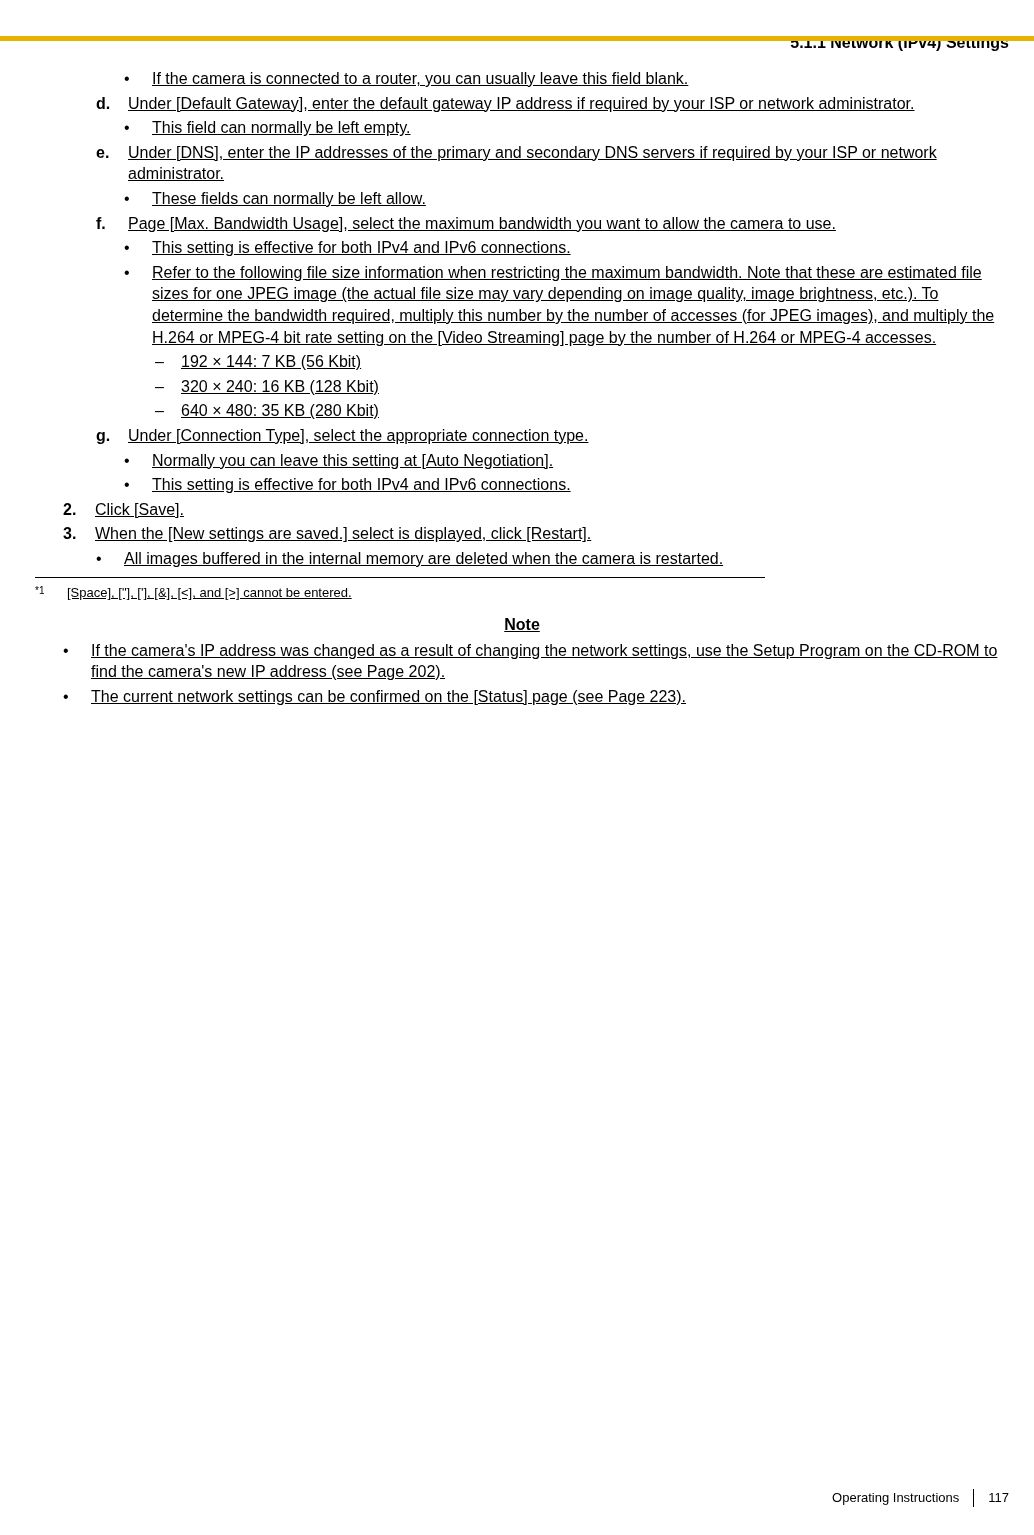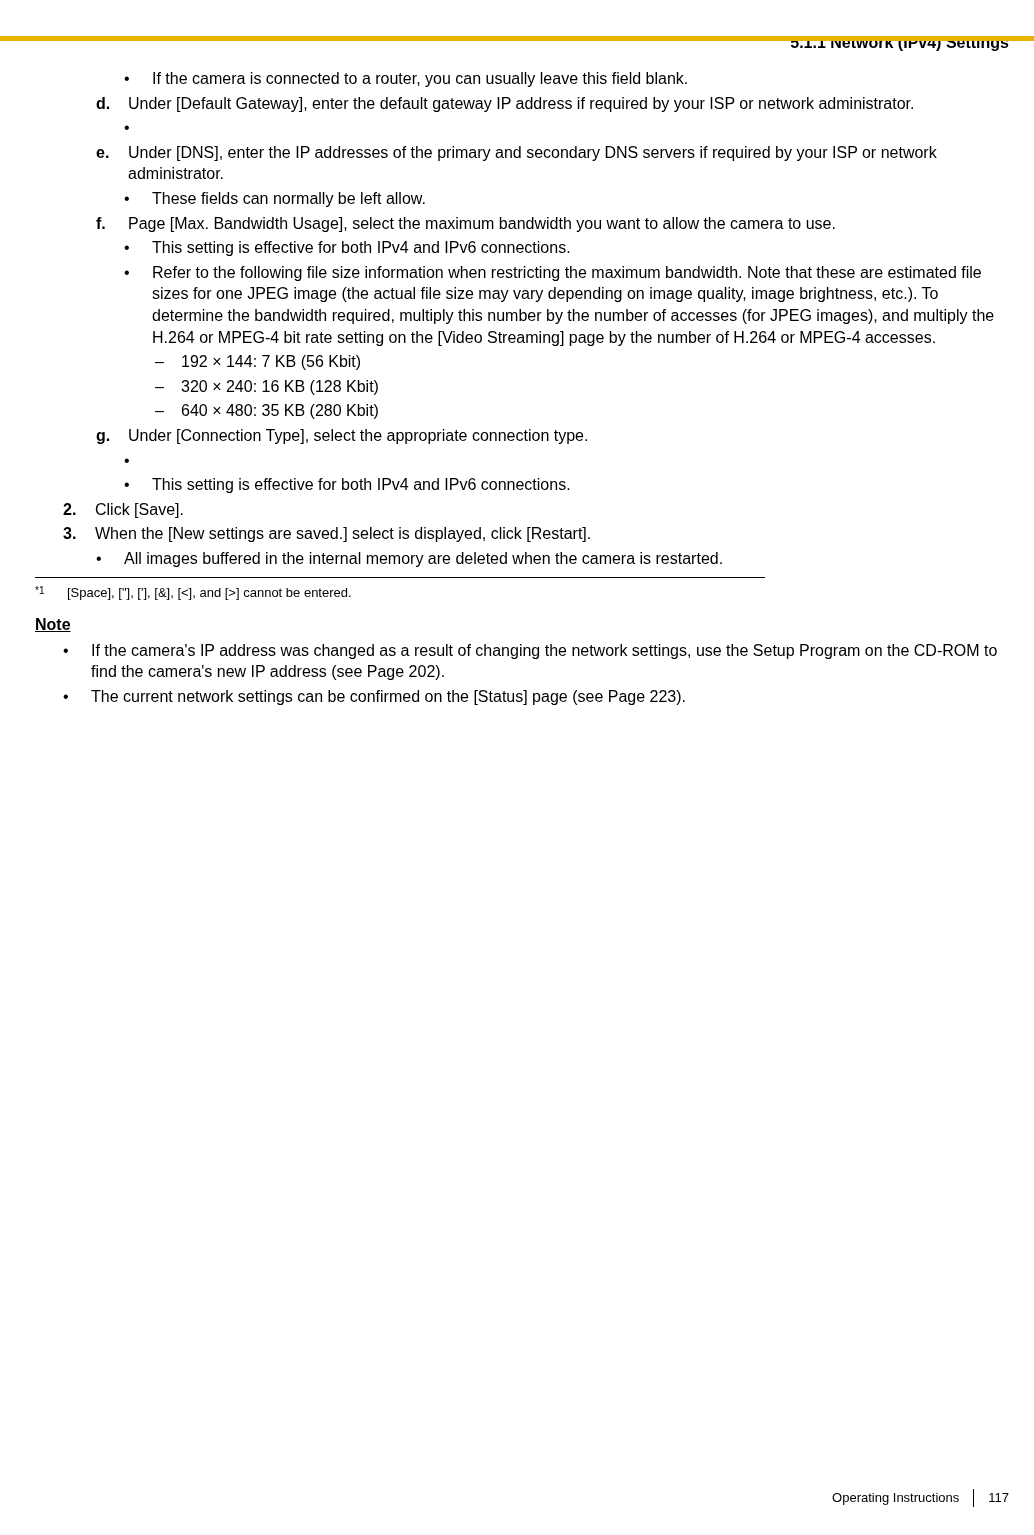--- a/index.html
+++ b/index.html
@@ -32,36 +32,36 @@
     position: absolute;
     top: 68px;
     left: 35px;
     right: 25px;
   }
   .row { display: flex; align-items: flex-start; margin-bottom: 3px; }
   .marker { flex: 0 0 auto; width: 32px; text-align: left; font-weight: bold; }
   .marker.num { font-weight: bold; }
   .bullet { flex: 0 0 auto; width: 28px; text-align: left; }
   .dash { flex: 0 0 auto; width: 26px; text-align: left; }
-  .text { flex: 1 1 auto; }
+  .text { flex: 1 1 auto; text-decoration: underline; }
   .indent-0 { padding-left: 28px; }   
   .indent-1 { padding-left: 61px; }   
   .indent-2 { padding-left: 89px; }   
   .indent-3 { padding-left: 120px; }  
   .footnote-rule {
     margin-top: 8px;
     margin-bottom: 6px;
     border: none;
     border-top: 1px solid #000;
     width: 730px;
     margin-left: 0;
   }
   .footnote-row { display: flex; font-size: 13px; padding-left: 0; margin-bottom: 12px; }
   .foot-marker { flex: 0 0 auto; width: 32px; font-size: 10px; }
-  .note-heading { text-decoration: underline; font-weight: bold; margin: 8px 0 4px 0; }
+  .note-heading { text-decoration: underline; font-weight: bold; margin: 8px 0 4px 0; text-align: center; }
   .footer {
     position: absolute;
     bottom: 28px;
     right: 25px;
     font-size: 13px;
     display: flex;
     align-items: center;
     gap: 14px;
   }
   .footer-sep {
@@ -83,20 +83,21 @@
     <div class="bullet">•</div>
     <div class="text">If the camera is connected to a router, you can usually leave this field blank.</div>
   </div>
 
   <div class="row indent-1">
     <div class="marker">d.</div>
     <div class="text">Under [Default Gateway], enter the default gateway IP address if required by your ISP or network administrator.</div>
   </div>
   <div class="row indent-2">
     <div class="bullet">•</div>
+    <div class="text">This field can normally be left empty.</div>
   </div>
 
   <div class="row indent-1">
     <div class="marker">e.</div>
     <div class="text">Under [DNS], enter the IP addresses of the primary and secondary DNS servers if required by your ISP or network administrator.</div>
   </div>
   <div class="row indent-2">
     <div class="bullet">•</div>
     <div class="text">These fields can normally be left allow.</div>
   </div>
@@ -125,20 +126,21 @@
     <div class="dash">–</div>
     <div class="text">640 × 480: 35 KB (280 Kbit)</div>
   </div>
 
   <div class="row indent-1">
     <div class="marker">g.</div>
     <div class="text">Under [Connection Type], select the appropriate connection type.</div>
   </div>
   <div class="row indent-2">
     <div class="bullet">•</div>
+    <div class="text">Normally you can leave this setting at [Auto Negotiation].</div>
   </div>
   <div class="row indent-2">
     <div class="bullet">•</div>
     <div class="text">This setting is effective for both IPv4 and IPv6 connections.</div>
   </div>
 
   <div class="row indent-0">
     <div class="marker num">2.</div>
     <div class="text">Click [Save].</div>
   </div>

